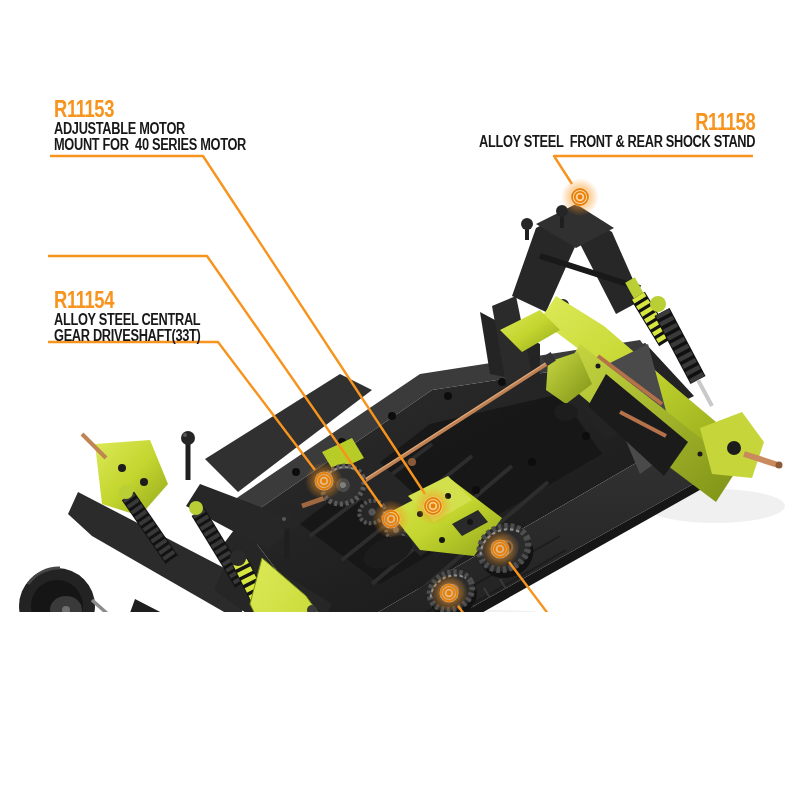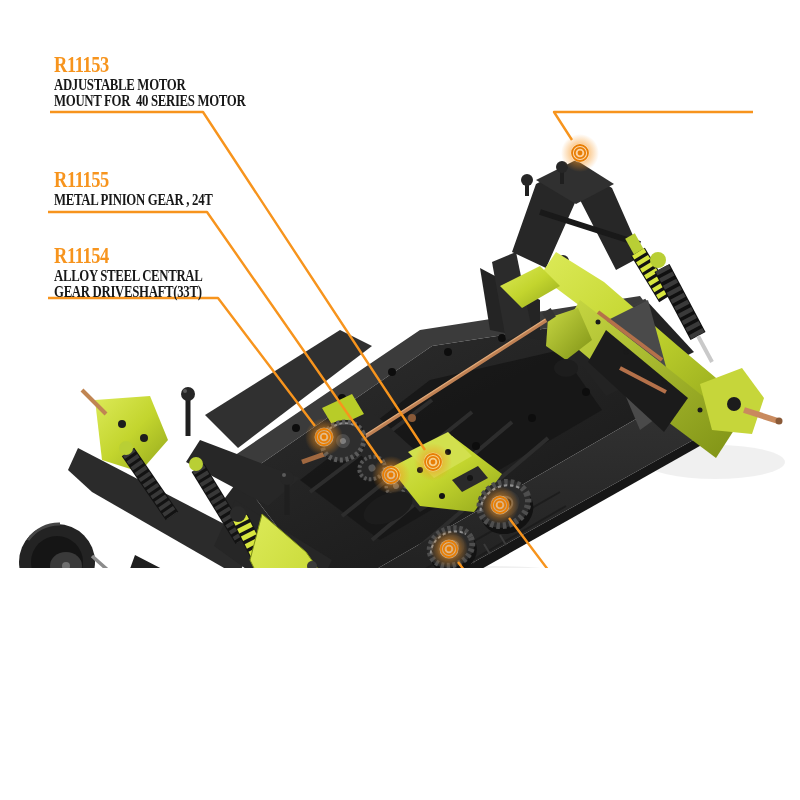--- a/index.html
+++ b/index.html
@@ -1,17 +1,17 @@
 <!DOCTYPE html>
 <html><head>
 <meta charset="utf-8">
 <style>
   html,body{margin:0;padding:0;background:#ffffff;}
   .stage{position:relative;width:800px;height:568px;background:#ffffff;overflow:hidden;
-         font-family:Liberation Serif, serif;}
+         font-family:Liberation Sans, sans-serif;margin-top:44px;}
   .stage svg{position:absolute;left:0;top:0;}
   .callout{position:absolute;z-index:5;}
   .callout .inner{transform:scaleX(0.80);}
   .callout.align-left .inner{transform-origin:left top;}
   .callout.align-right .inner{transform-origin:right top;text-align:right;}
   .part-no{font-size:23px;font-weight:700;letter-spacing:-0.5px;color:#F7941D;
            line-height:24px;white-space:pre;}
   .desc{font-size:16px;font-weight:700;letter-spacing:-0.4px;color:#181818;
         line-height:15.5px;white-space:pre;}
 </style>
@@ -306,31 +306,31 @@
 </svg>
 
 <div class="callout align-left" style="left:54px;top:53px;">
   <div class="inner">
     <div class="part-no">R11153</div>
     <div class="desc">ADJUSTABLE MOTOR</div>
     <div class="desc">MOUNT FOR  40 SERIES MOTOR</div>
   </div>
 </div>
 
-<div class="callout align-left" style="left:54px;top:168px;">
-  <div class="inner">
-    <div class="part-no">R11155</div>
-    <div class="desc">METAL PINION GEAR , 24T</div>
-  </div>
-</div>
 
 <div class="callout align-left" style="left:54px;top:244px;">
   <div class="inner">
     <div class="part-no">R11154</div>
     <div class="desc">ALLOY STEEL CENTRAL</div>
     <div class="desc">GEAR DRIVESHAFT(33T)</div>
   </div>
 </div>
 
-
-
-
+<div class="callout align-right" style="right:45px;top:66px;">
+  <div class="inner">
+    <div class="part-no">R11158</div>
+    <div class="desc">ALLOY STEEL  FRONT &amp; REAR SHOCK STAND</div>
+  </div>
 </div>
 
+
+
+</div>
+
 </body></html>

